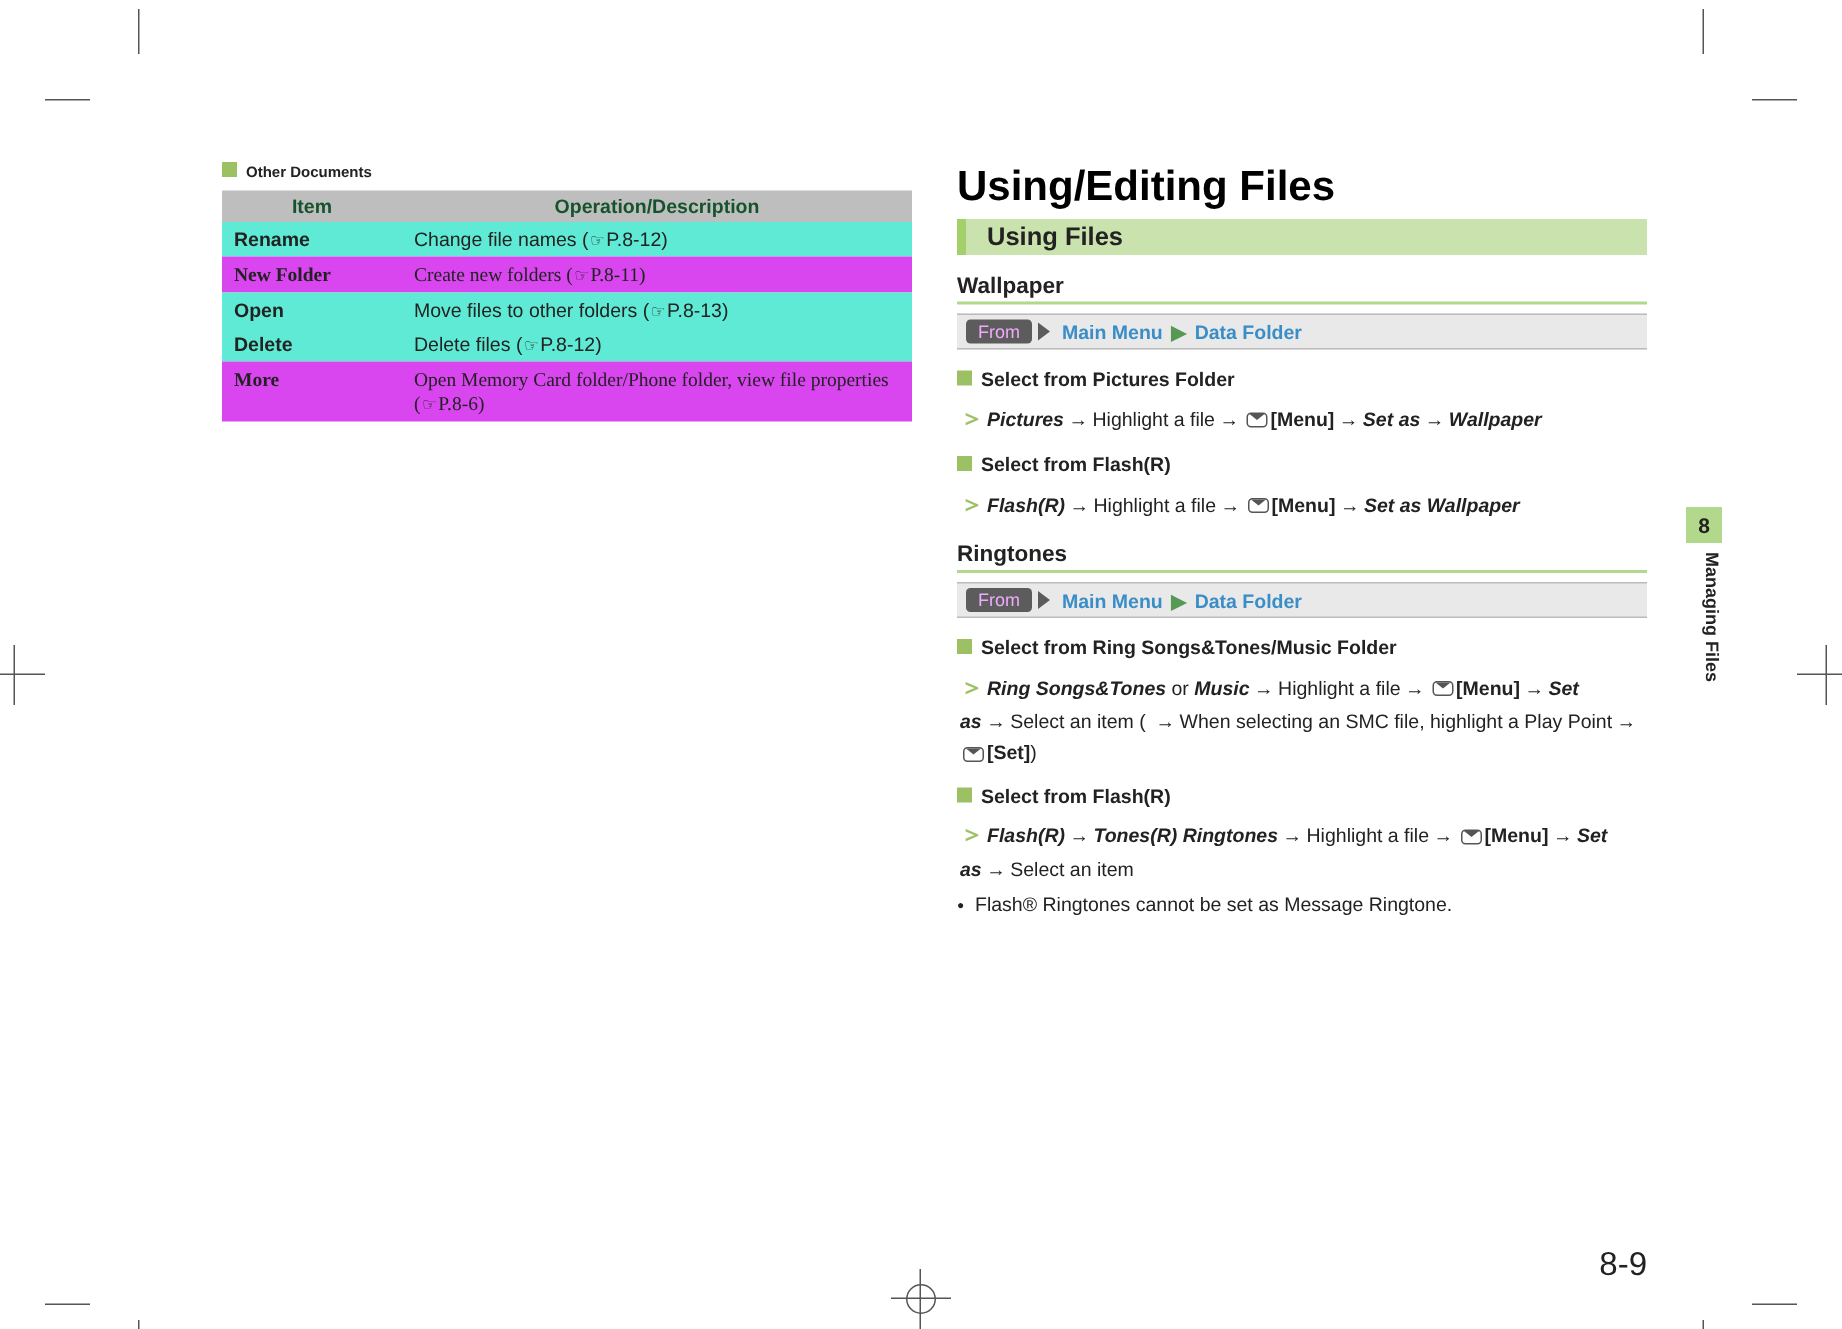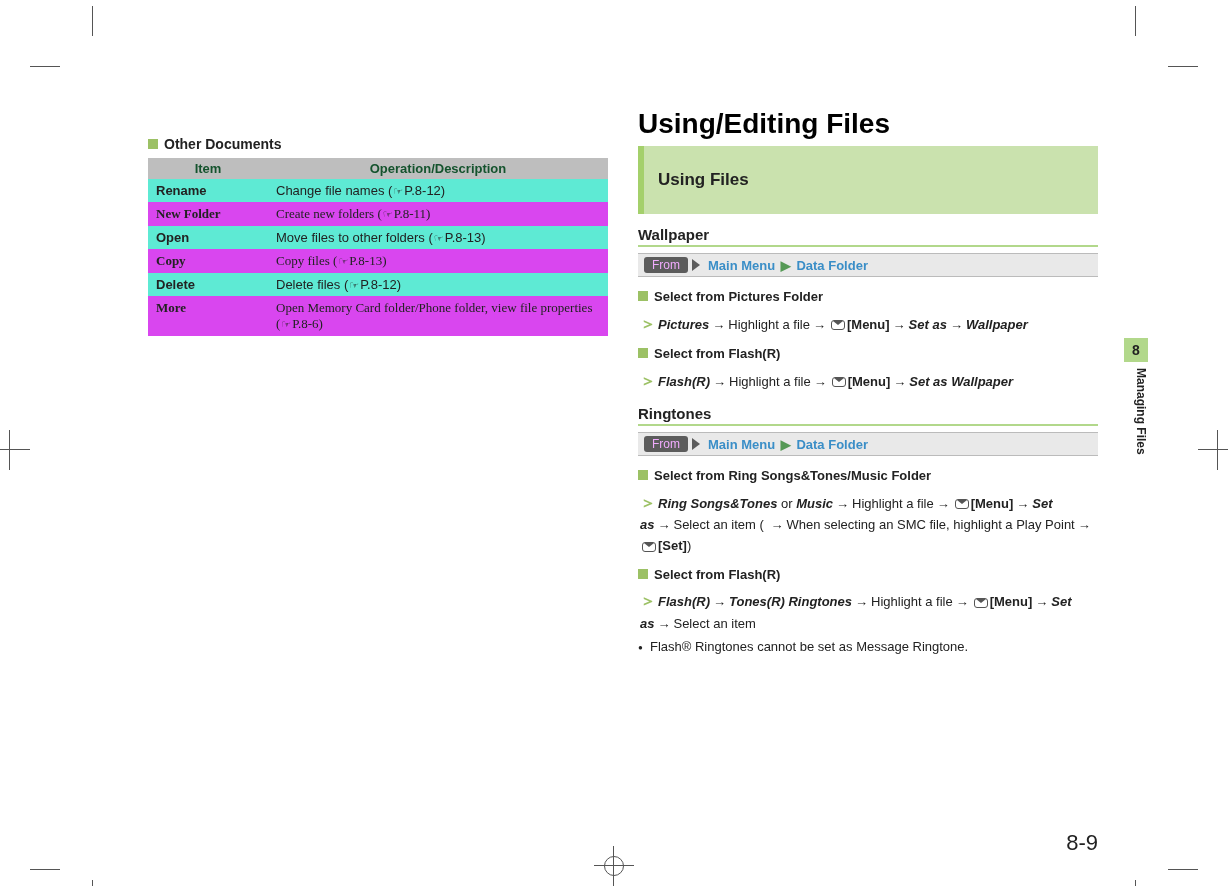--- a/index.html
+++ b/index.html
@@ -15,33 +15,33 @@
   .page {
     position: absolute;
     left: 148px; top: 108px;
     width: 950px;
     display: flex;
     gap: 30px;
   }
   .col { width: 460px; }
 
   
-  .other-title { font-size: 14px; font-weight: bold; margin-bottom: 6px; margin-top: 28px; }
+  .other-title { font-size: 10px; font-weight: bold; margin-bottom: 6px; }
   .other-title .sq { display: inline-block; width: 10px; height: 10px; background: #9CC165; margin-right: 6px; vertical-align: baseline; }
   table.ops { width: 100%; border-collapse: collapse; font-size: 13px; }
   table.ops th { background: #BEBEBE; color: #14532d; font-weight: bold; padding: 3px 8px; text-align: center; }
   table.ops td { padding: 4px 8px; vertical-align: top; }
   table.ops tr.d td { background: #5eead4; }
   table.ops tr.l td { background: #d946ef; font-family: Liberation Serif, serif; }
   table.ops td:first-child { font-weight: bold; width: 120px; }
   .ref-icon::before { content: "☞"; font-size: 11px; margin: 0 1px; }
 
   
   .big-title { color: #000000; font-size: 28px; font-weight: bold; margin-bottom: 6px; }
-  .sub-band { background: #CAE2AE; padding: 24px 14px; font-size: 17px; font-weight: bold; border-left: 6px solid #A4D06B; margin-bottom: 10px; }
+  .sub-band { background: #CAE2AE; padding: 2px 14px; font-size: 17px; font-weight: bold; border-left: 6px solid #A4D06B; margin-bottom: 10px; }
   .h-under { font-size: 15px; font-weight: bold; color: #222; border-bottom: 2px solid #B2D88B; padding-bottom: 2px; margin-top: 12px; margin-bottom: 6px; }
   .from-row { background: #E9E9E9; border-top: 1px solid #bbb; border-bottom: 1px solid #bbb; padding: 3px 6px; font-size: 13px; margin-bottom: 10px; display: flex; align-items: center; gap: 4px; }
   .from-lbl { background: #5C5C5C; color: #f0abfc; font-weight: normal; padding: 1px 8px; border-radius: 3px; font-size: 12px; }
   .from-arrow { width: 0; height: 0; border-top: 6px solid transparent; border-bottom: 6px solid transparent; border-left: 8px solid #5C5C5C; margin-right: 4px; }
   .from-row .path { color: #3A8EC7; font-weight: bold; }
   .from-row .path .chev { color: #595; font-weight: bold; margin: 0 2px; }
 
   .bl { margin: 8px 0 4px 0; font-size: 13px; line-height: 1.5; }
   .bl .sq2 { display: inline-block; width: 10px; height: 10px; background: #9CC165; margin-right: 6px; vertical-align: baseline; }
   .bl .ttl { font-weight: bold; }
@@ -104,24 +104,20 @@
         <td>Rename</td>
         <td><span>Change file names (</span><span class="ref-icon"></span><span>P.8-12</span><span>)</span></td>
       </tr>
       <tr class="l">
         <td>New Folder</td>
         <td><span>Create new folders (</span><span class="ref-icon"></span><span>P.8-11</span><span>)</span></td>
       </tr>
       <tr class="d">
         <td>Open</td>
         <td><span>Move files to other folders (</span><span class="ref-icon"></span><span>P.8-13</span><span>)</span></td>
-      </tr>
-      <tr class="l">
-        <td>Copy</td>
-        <td><span>Copy files (</span><span class="ref-icon"></span><span>P.8-13</span><span>)</span></td>
       </tr>
       <tr class="d">
         <td>Delete</td>
         <td><span>Delete files (</span><span class="ref-icon"></span><span>P.8-12</span><span>)</span></td>
       </tr>
       <tr class="l">
         <td>More</td>
         <td><span>Open Memory Card folder/Phone folder, view file properties (</span><span class="ref-icon"></span><span>P.8-6</span><span>)</span></td>
       </tr>
     </tbody>

